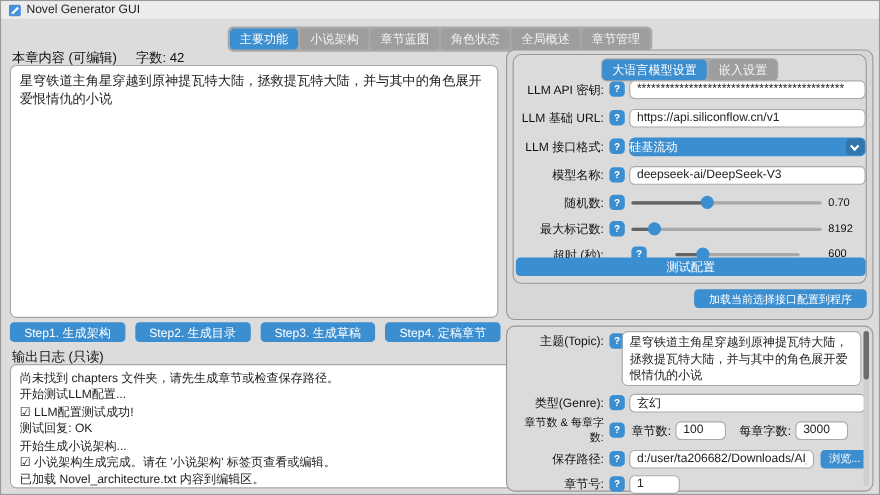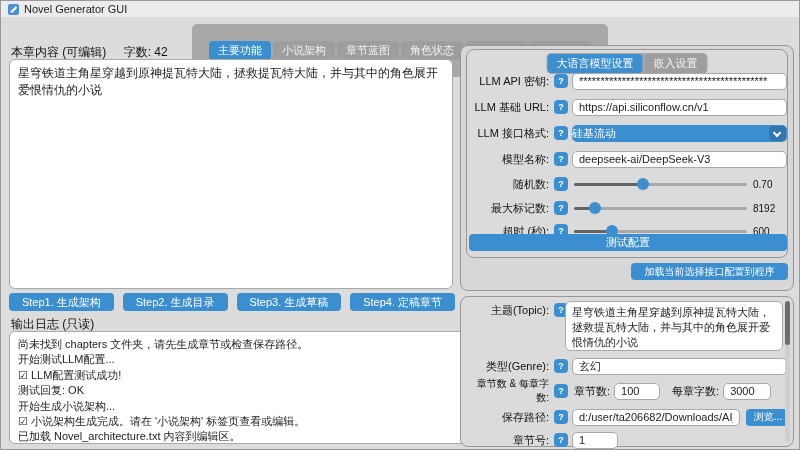--- a/index.html
+++ b/index.html
@@ -3,21 +3,21 @@
 <meta charset="utf-8">
 <style>
   * { margin:0; padding:0; box-sizing:border-box; }
   html,body { width:800px; height:450px; overflow:hidden; }
   body { font-family:"Liberation Sans","DejaVu Sans",sans-serif; background:#dcdcdc; position:relative; }
   .window { position:absolute; inset:0; border:1px solid #9a9a9a; background:#dcdcdc; }
 
   .titlebar { height:16px; background:#ececec; display:flex; align-items:center; gap:5px; padding-left:7px; font-size:11px; color:#222; }
   .appicon { width:11px; height:11px; display:inline-block; }
 
-  .tabbar { position:absolute; top:23px; left:50%; transform:translateX(-50%); display:flex; gap:2px; background:#a8a8a8; border-radius:5px; padding:17px;justify-content:flex-end; }
+  .tabbar { position:absolute; top:23px; left:50%; transform:translateX(-50%); display:flex; gap:2px; background:#a8a8a8; border-radius:5px; padding:2px;justify-content:flex-end; }
   .tab { background:#9e9e9e; color:#f2f2f2; font-size:11px; padding:2px 9px; border-radius:4px; cursor:default; white-space:nowrap; }
   .tab.active { background:#3b8ed0; color:#fff; }
 
   .hdr { position:absolute; font-size:12px; color:#111; }
   .txtarea { position:absolute; background:#fff; border:1px solid #a9a9a9; border-radius:6px; font-family:"Liberation Sans","DejaVu Sans",sans-serif; color:#222; resize:none; outline:none; }
   #editor { left:8px; top:58px; width:444px; height:230px; font-size:12px; padding:5px 8px; line-height:1.4; }
   #logbox { left:8px; top:330px; width:484px; height:113px; font-size:11px; padding:5px 8px; line-height:1.4; white-space:pre-wrap; overflow:hidden; }
 
   .steps { position:absolute; left:8px; top:292px; width:446px; display:flex; gap:9px; }
   .btn { background:#3b8ed0; color:#fff; border:none; border-radius:4px; font-size:11px; font-family:inherit; cursor:pointer; }
@@ -155,21 +155,21 @@
     <span class="lbl">最大标记数:</span>
     <span class="help">?</span>
     <div class="slider" style="--pct: 12%;">
       <div class="track"></div>
         <div class="progress"></div>
         <div class="knob"></div>
     </div>
     <span class="sval">8192</span>
   </div>
 
-  <div class="row" style="top:221px;">
+  <div class="row" style="top:221px;gap:20px;">
     <span class="lbl">超时 (秒):</span>
     <span class="help">?</span>
     <div class="slider" style="--pct: 22%;">
       <div class="track"></div>
         <div class="progress"></div>
         <div class="knob"></div>
     </div>
     <span class="sval">600</span>
   </div>
 

